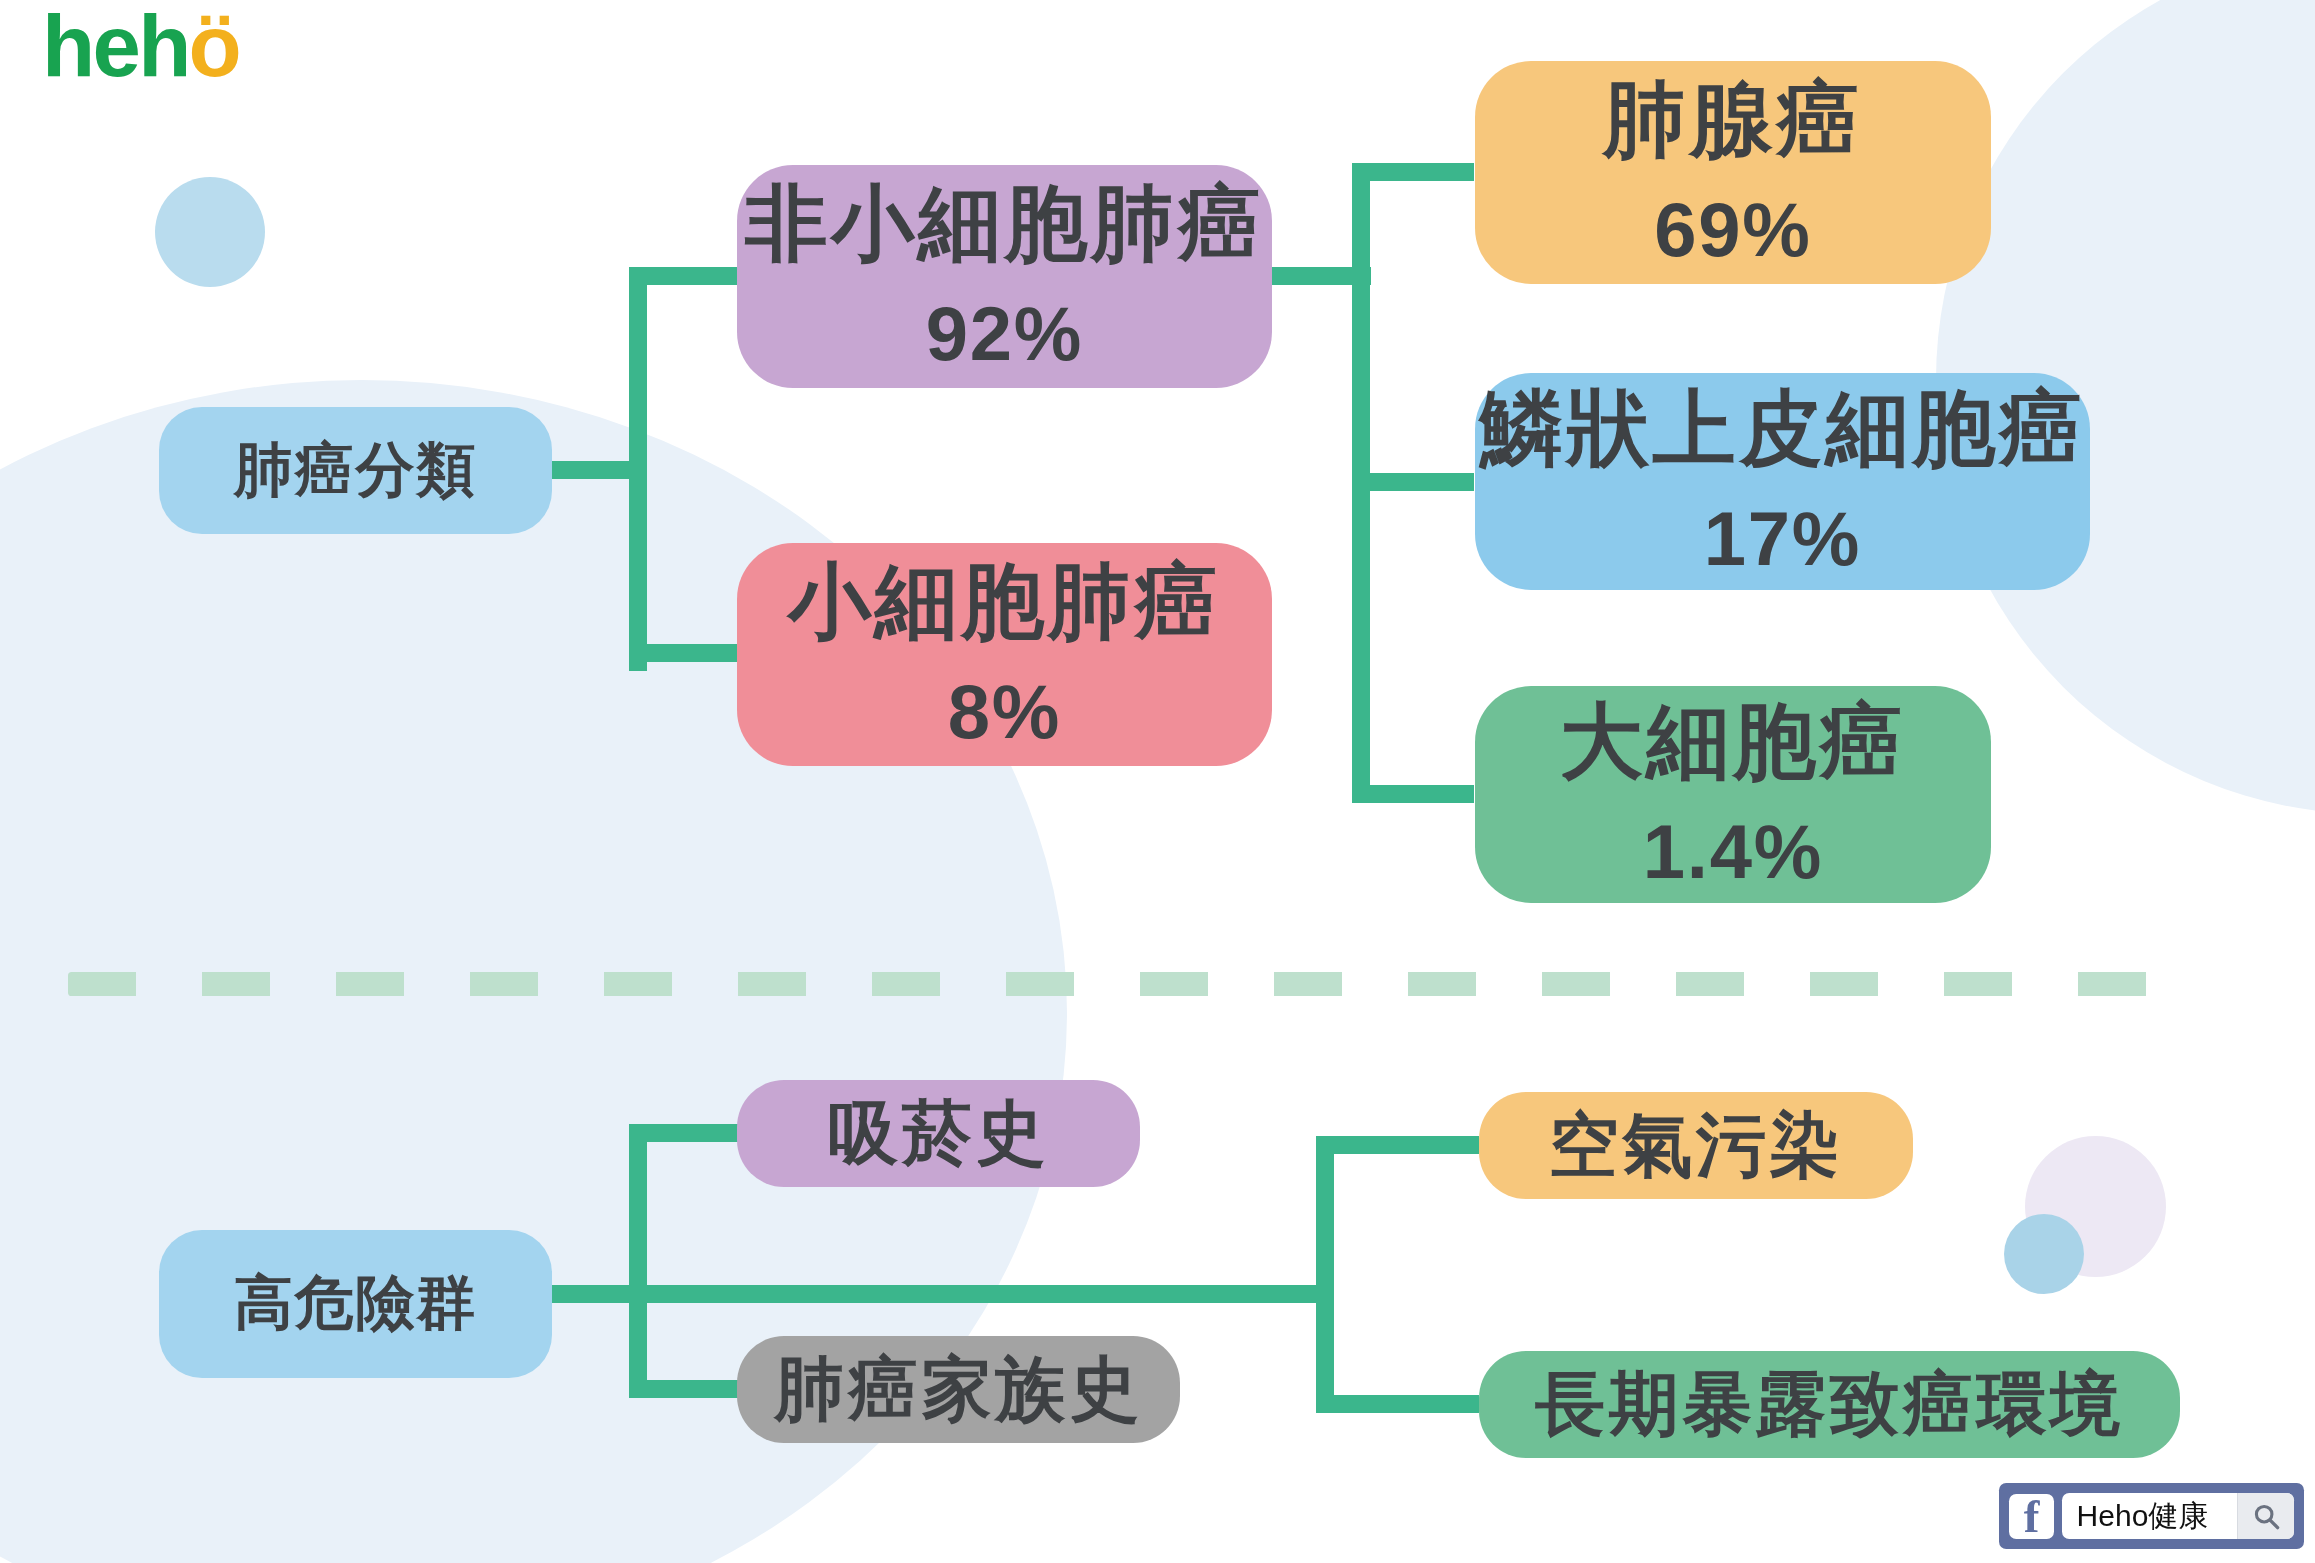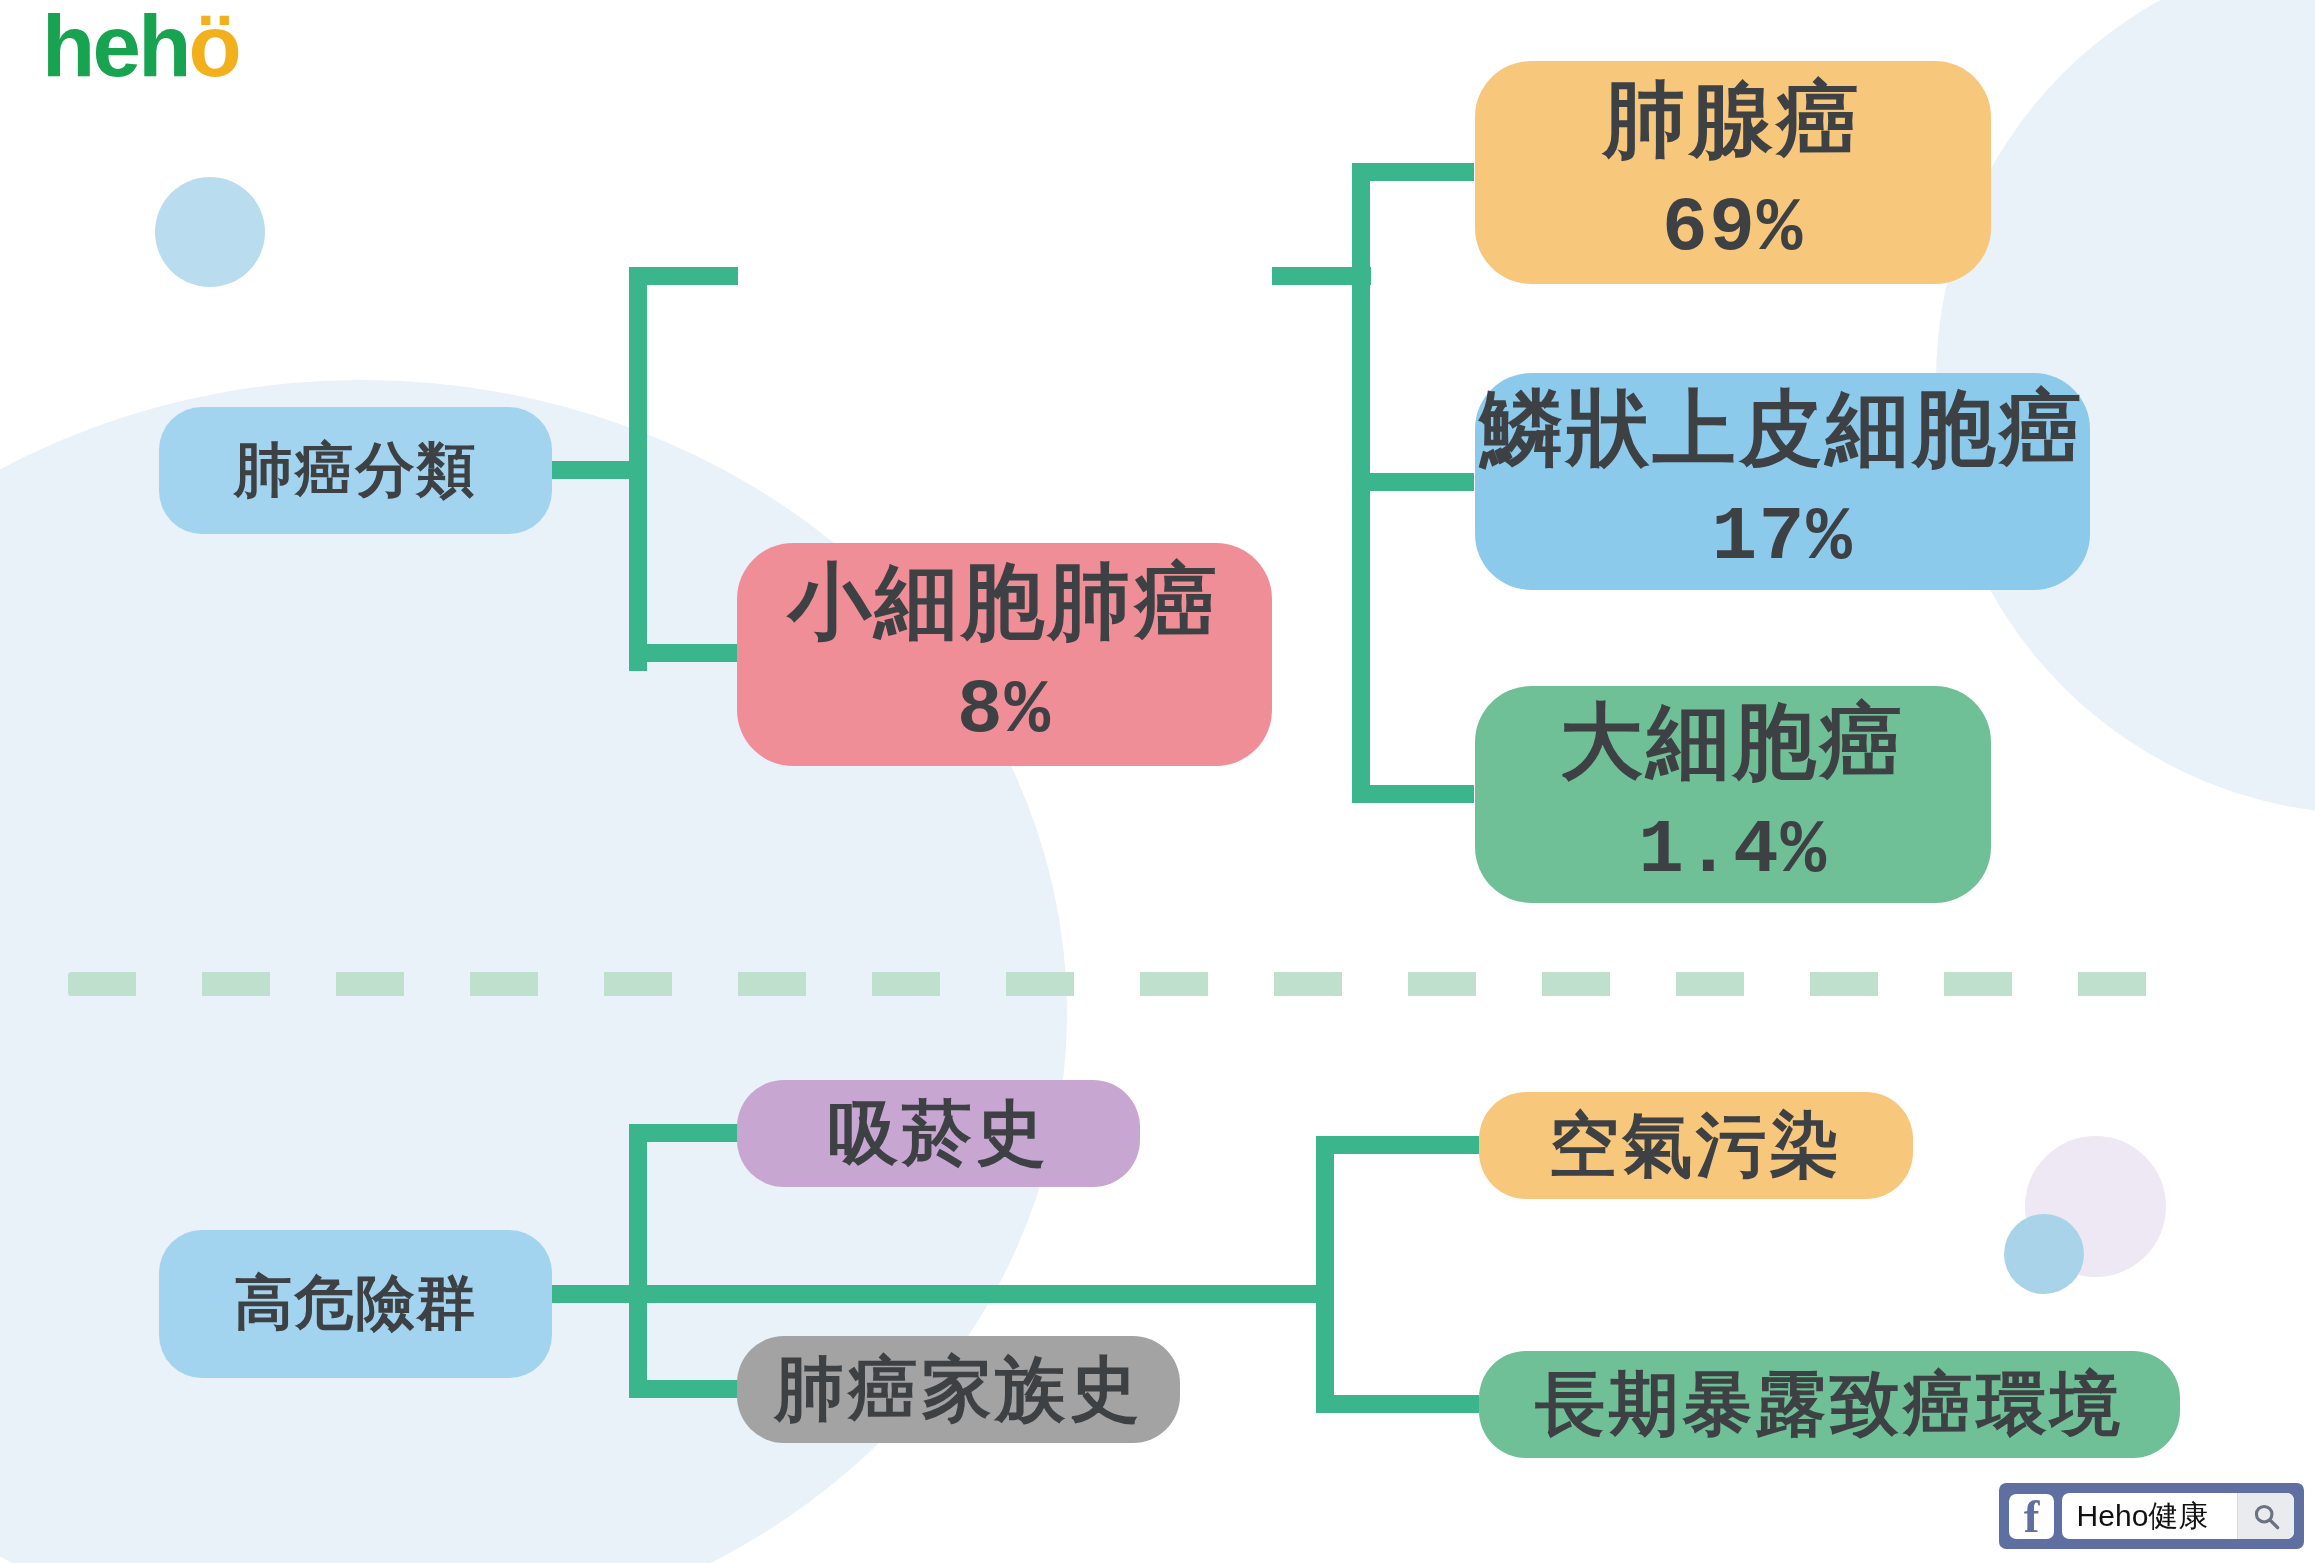--- a/index.html
+++ b/index.html
@@ -28,21 +28,21 @@
   .line{position:absolute;}
   
   .node{
     position:absolute;
     display:flex;flex-direction:column;justify-content:center;align-items:center;
     text-align:center;font-weight:700;line-height:1.15;
   }
   .node .t-lg{font-size:83px;letter-spacing:3.6px;}
   .node .t-md{font-size:70px;letter-spacing:3.6px;}
   .node .t-hdr{font-size:59px;letter-spacing:1.8px;}
-  .node .t-val{font-size:76px;letter-spacing:1.8px;margin-top:19px;font-family:Liberation Mono, monospace;}
+  .node .t-val{font-size:76px;letter-spacing:1.8px;margin-top:19px;}
   .r48{border-radius:43px;}
   .r62{border-radius:56px;text-align:center;}
   .r52{border-radius:47px;}
   
   .divider{
     position:absolute;left:68px;top:972px;width:2144px;height:23.5px;
     background:repeating-linear-gradient(to right,#bee0cd 0px,#bee0cd 68px,transparent 68px,transparent 134px);
     border-radius:3.6px;
   }
   
@@ -95,20 +95,24 @@
   <div class="line" style="left: 629px; top: 1124px; width: 109px; height: 18px; background: rgb(59, 182, 140);"></div>
   <div class="line" style="left: 629px; top: 1380px; width: 109px; height: 18px; background: rgb(59, 182, 140);"></div>
   <div class="line" style="left: 1316px; top: 1136px; width: 18px; height: 277px; background: rgb(59, 182, 140);"></div>
   <div class="line" style="left: 1316px; top: 1136px; width: 163px; height: 18px; background: rgb(59, 182, 140);"></div>
   <div class="line" style="left: 1316px; top: 1395px; width: 163px; height: 18px; background: rgb(59, 182, 140);"></div>
 
   <div class="node r48" style="left: 159px; top: 407px; width: 393px; height: 127px; background: rgb(163, 212, 239);">
     <span class="t-hdr">肺癌分類</span>
   </div>
 
+  <div class="node r62" style="left: 737px; top: 165px; width: 535px; height: 223px; background: rgb(199, 166, 210);">
+    <span class="t-lg">非小細胞肺癌</span>
+    <span class="t-val">92%</span>
+  </div>
 
   <div class="node r62" style="left: 737px; top: 543px; width: 535px; height: 223px; background: rgb(240, 142, 152);">
     <span class="t-lg">小細胞肺癌</span>
     <span class="t-val">8%</span>
   </div>
 
   <div class="node r62" style="left: 1475px; top: 61px; width: 516px; height: 223px; background: rgb(247, 199, 124);">
     <span class="t-lg">肺腺癌</span>
     <span class="t-val">69%</span>
   </div>

